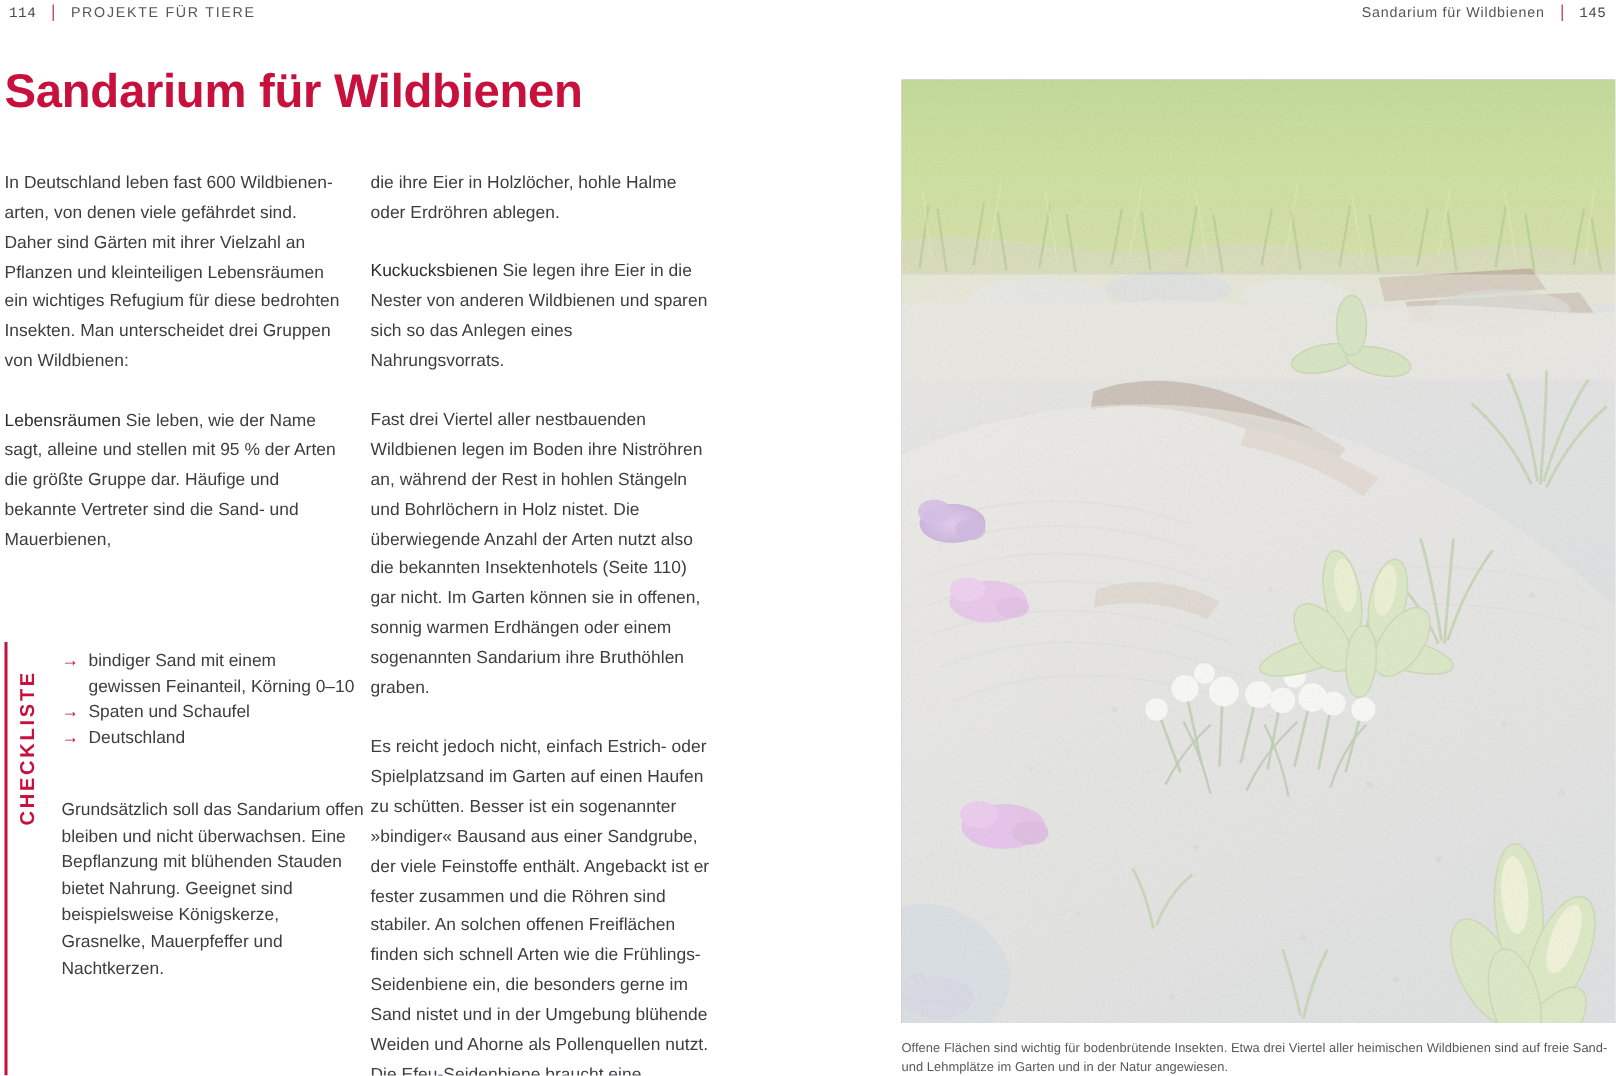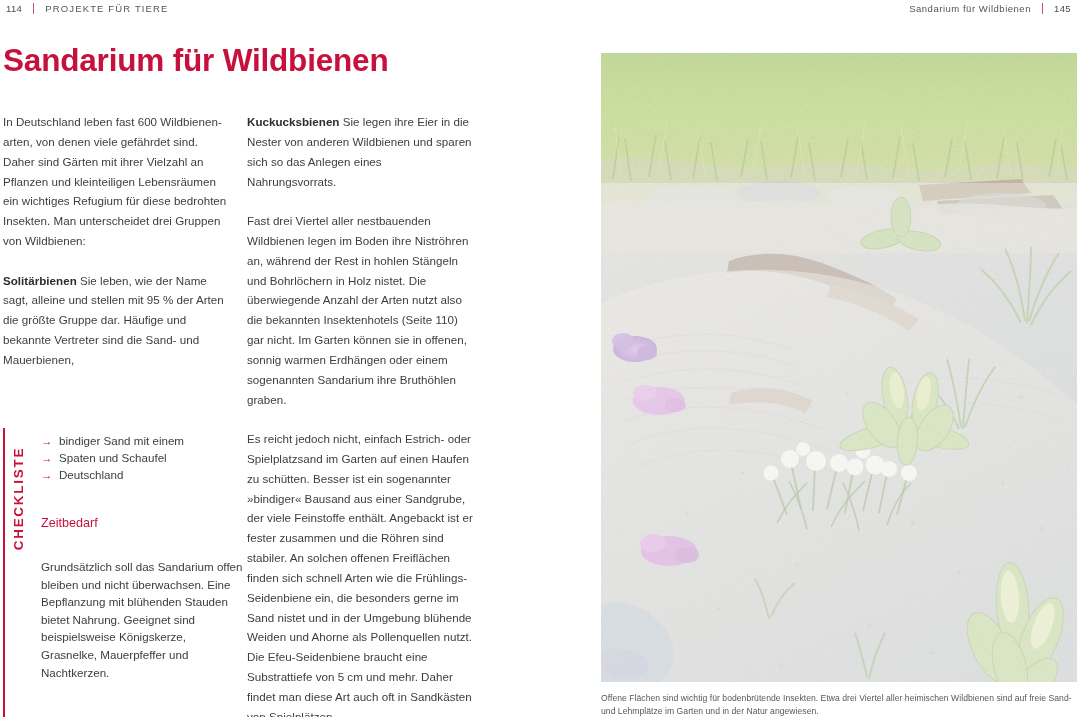--- a/index.html
+++ b/index.html
@@ -46,20 +46,21 @@
     display: flex;
     align-items: center;
     gap: 11px;
     white-space: nowrap;
   }
   .folio {
     font-size: 9.5px;
     color: #4a4a4e;
     letter-spacing: 0.04em;
     font-weight: 400;
+    font-family: Liberation Mono, monospace;
   }
   .rh-rule {
     display: inline-block;
     width: 1px;
     height: 11px;
     background: #c2546e;
   }
   .rh-title {
     font-size: 9.5px;
     letter-spacing: 0.055em;
@@ -88,21 +89,21 @@
     line-height: 19.85px;
     color: #3d3d40;
     letter-spacing: 0.002em;
   }
   .col-1 { left: 3px;   top: 112px; }
   .col-2 { left: 247px; top: 112px; }
 
   .para { margin-bottom: 19.6px; }
   .para:last-child { margin-bottom: 0; }
   .para b, .lead {
-    font-weight: 700;
+    font-weight: 400;
     color: #2c2c2e;
   }
 
   
   .checklist {
     position: absolute;
     left: 3px;
     top: 428px;
     width: 240px;
     height: 289px;
@@ -214,25 +215,28 @@
   </div>
 </div>
 
 <h1 class="page-title">Sandarium für Wildbienen</h1>
 
 <div class="col col-1">
   <p class="para">
     <b></b><span>In Deutschland leben fast 600 Wildbienen­arten, von denen viele gefährdet sind. Daher sind Gärten mit ihrer Vielzahl an Pflanzen und kleinteiligen Lebensräumen ein wichtiges Refugium für diese bedrohten Insekten. Man unterscheidet drei Gruppen von Wildbienen:</span>
   </p>
   <p class="para">
-    <b>Solitärbienen</b><span> Sie leben, wie der Name sagt, alleine und stellen mit 95 % der Arten die größte Gruppe dar. Häufige und bekannte Vertreter sind die Sand- und Mauerbienen,</span>
+    <b>Lebensräumen</b><span> Sie leben, wie der Name sagt, alleine und stellen mit 95 % der Arten die größte Gruppe dar. Häufige und bekannte Vertreter sind die Sand- und Mauerbienen,</span>
   </p>
 </div>
 
 <div class="col col-2">
+  <p class="para">
+    <b></b><span>die ihre Eier in Holzlöcher, hohle Halme oder Erdröhren ablegen.</span>
+  </p>
   <p class="para">
     <b>Kuckucksbienen</b><span> Sie legen ihre Eier in die Nester von anderen Wildbienen und sparen sich so das Anlegen eines Nahrungsvorrats.</span>
   </p>
   <p class="para">
     <b></b><span>Fast drei Viertel aller nestbauenden Wildbie­nen legen im Boden ihre Niströhren an, wäh­rend der Rest in hohlen Stängeln und Bohr­löchern in Holz nistet. Die überwiegende Anzahl der Arten nutzt also die bekannten Insektenhotels (Seite 110) gar nicht. Im Garten können sie in offenen, sonnig warmen Erdhängen oder einem sogenannten Sanda­rium ihre Bruthöhlen graben.</span>
   </p>
   <p class="para">
     <b></b><span>Es reicht jedoch nicht, einfach Estrich- oder Spielplatzsand im Garten auf einen Haufen zu schütten. Besser ist ein sogenannter »bindi­ger« Bausand aus einer Sandgrube, der viele Feinstoffe enthält. Angebackt ist er fester zusammen und die Röhren sind stabiler. An solchen offenen Freiflächen finden sich schnell Arten wie die Frühlings-Seidenbiene ein, die besonders gerne im Sand nistet und in der Umgebung blühende Weiden und Ahorne als Pollenquellen nutzt. Die Efeu-Seidenbiene braucht eine Substrattiefe von 5 cm und mehr. Daher findet man diese Art auch oft in Sandkästen von Spielplätzen.</span>
   </p>
 
@@ -241,32 +245,32 @@
 <div class="checklist">
   <div class="checklist-rule"></div>
   <div class="checklist-vlabel">CHECKLISTE</div>
 
   <div class="checklist-body">
     <ul class="cl-items">
       <li class="cl-item">
         <span class="cl-arrow">→</span>
         <span>bindiger Sand mit einem</span>
       </li>
+      <li class="cl-cont">gewissen Feinanteil, Körning 0–10</li>
       <li class="cl-item">
         <span class="cl-arrow">→</span>
         <span>Spaten und Schaufel</span>
       </li>
       <li class="cl-item">
         <span class="cl-arrow">→</span>
         <span>Deutschland</span>
       </li>
     </ul>
 
     <div class="cl-block">
-      <div class="cl-head">Zeitbedarf</div>
     </div>
 
     <div class="cl-block second">
       <div class="cl-text">Grundsätzlich soll das Sandarium offen bleiben und nicht überwachsen. Eine Bepflanzung mit blühenden Stauden bietet Nahrung. Geeignet sind beispielsweise Königskerze, Grasnelke, Mauer­pfeffer und Nachtkerzen.</div>
     </div>
   </div>
 </div>
 
 <div class="photo">
   <svg viewBox="0 0 476 629" preserveAspectRatio="none">

